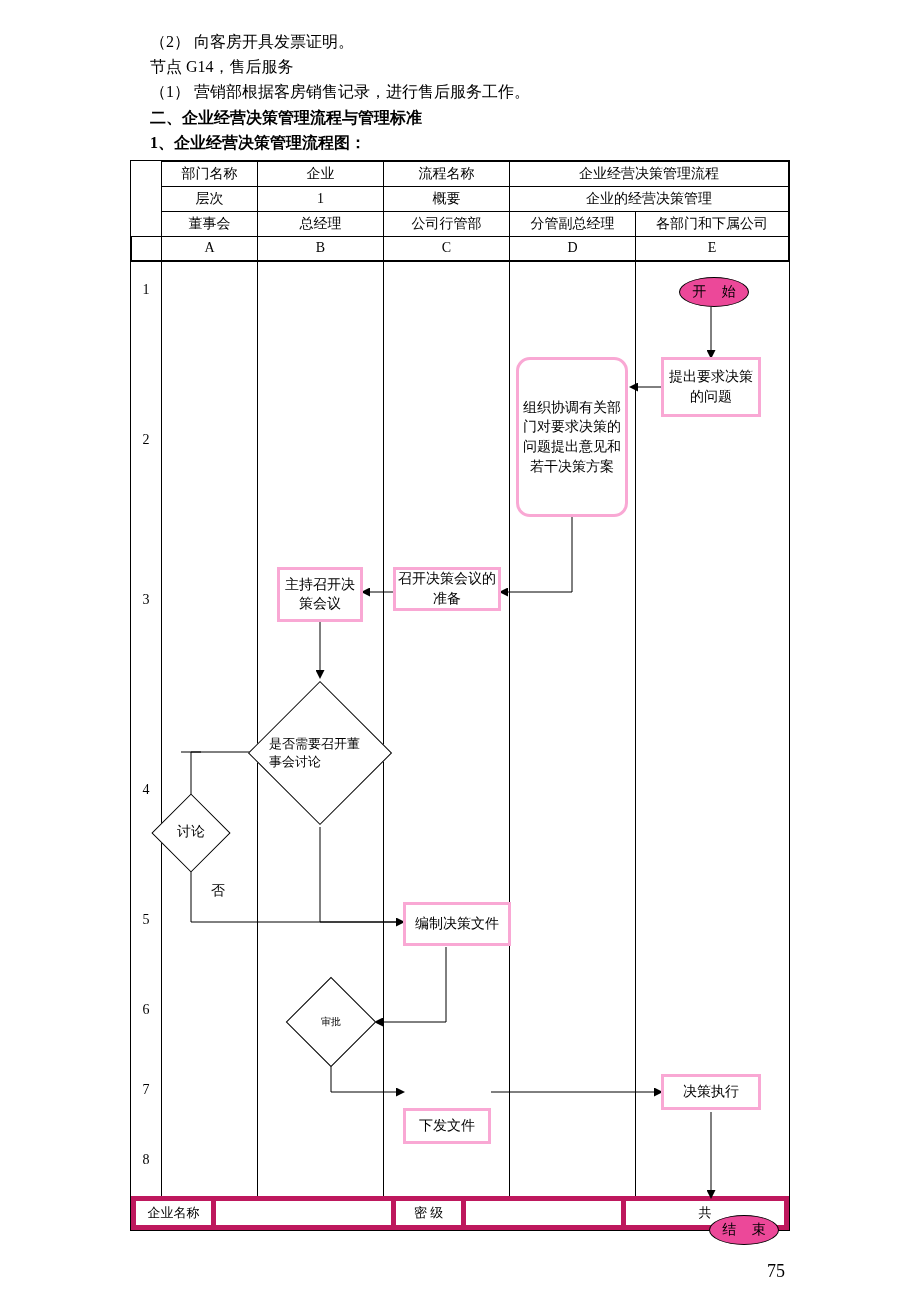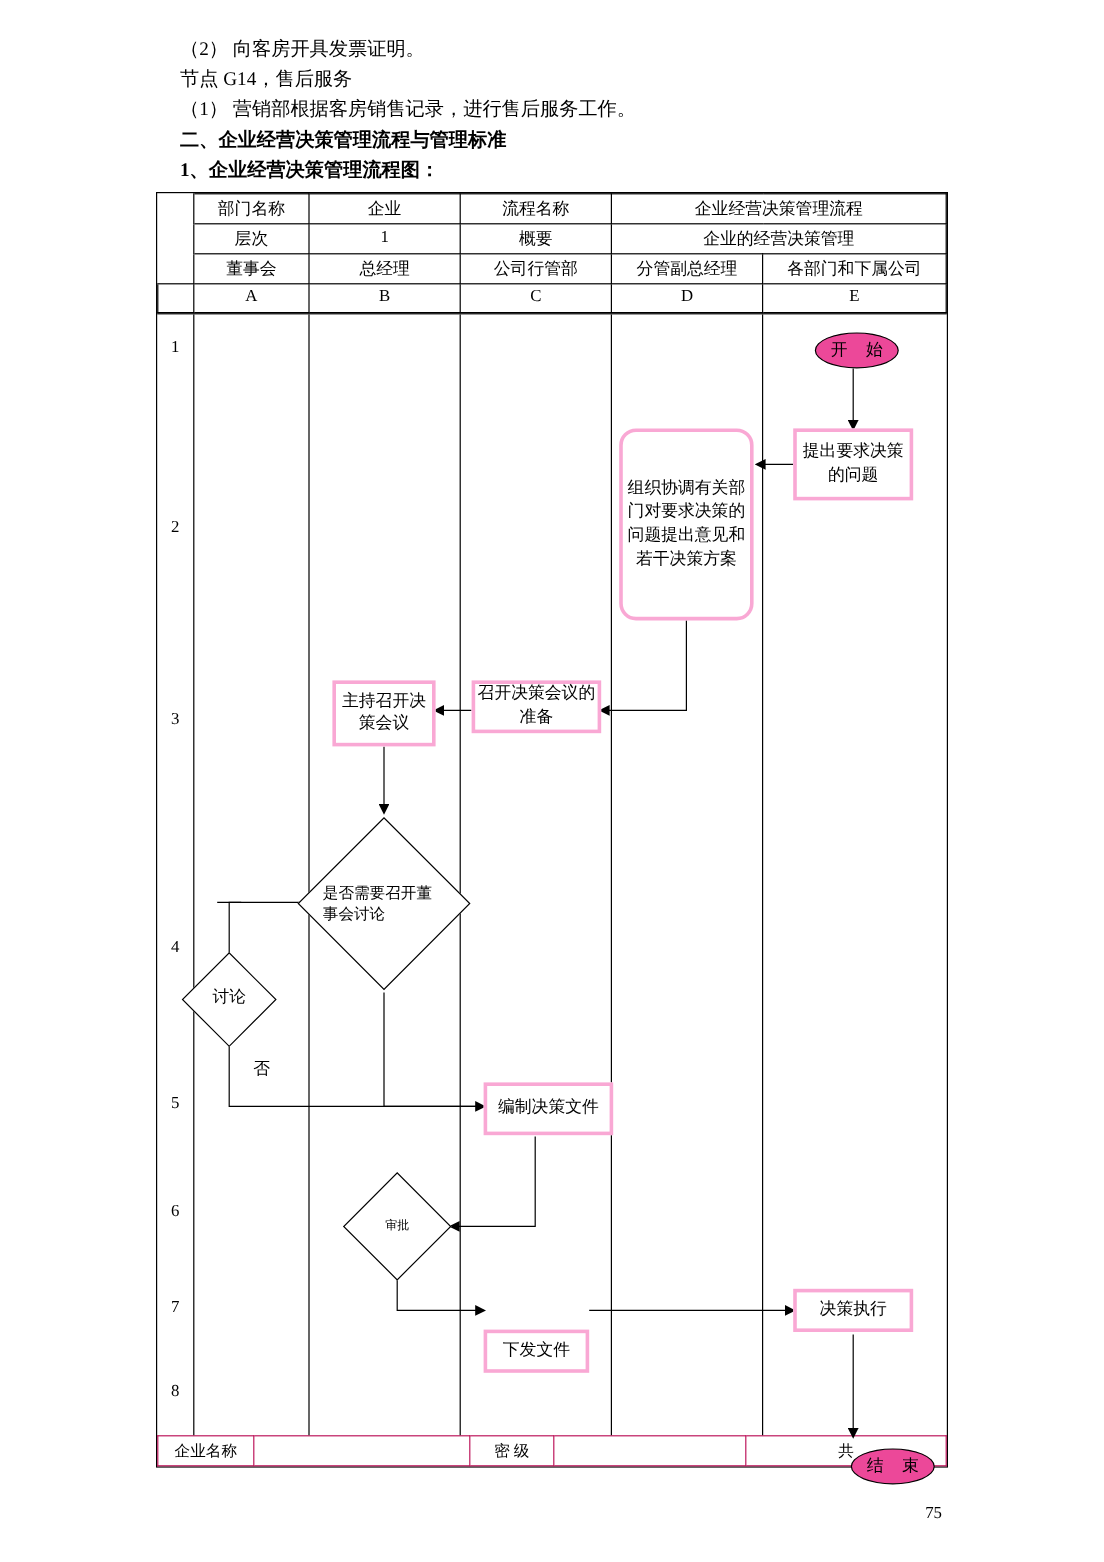--- a/index.html
+++ b/index.html
@@ -36,21 +36,21 @@
       text-align: center;
       font-size: 14px;
       padding: 3px 2px;
       height: 24px;
     }
     table.footer {
       width: 100%;
       border-collapse: collapse;
     }
     table.footer td {
-      border: 1px solid #be185d;
+      border: 5px solid #be185d;
       text-align: center;
       font-size: 13px;
       padding: 3px 2px;
       height: 24px;
     }
     .row-idx-cell { width: 30px; }
     .flowzone {
       width: 100%;
       height: 935px;
       position: relative;
@@ -118,22 +118,22 @@
       font-size: 14px;
     }
     svg.overlay {
       position: absolute;
       top: 0; left: 0;
       pointer-events: none;
     }
     .page-num {
       position: absolute;
       right: 135px;
-      bottom: 32px;
-      font-size: 14px;
+      bottom: 20px;
+      font-size: 18px;
     }
   </style>
 </head>
 <body>
 
 <div class="content">
   <div class="text-line indent">（2） 向客房开具发票证明。</div>
   <div class="text-line indent">节点 G14，售后服务</div>
   <div class="text-line indent">（1） 营销部根据客房销售记录，进行售后服务工作。</div>
   <div class="text-line indent bold">二、企业经营决策管理流程与管理标准</div>

